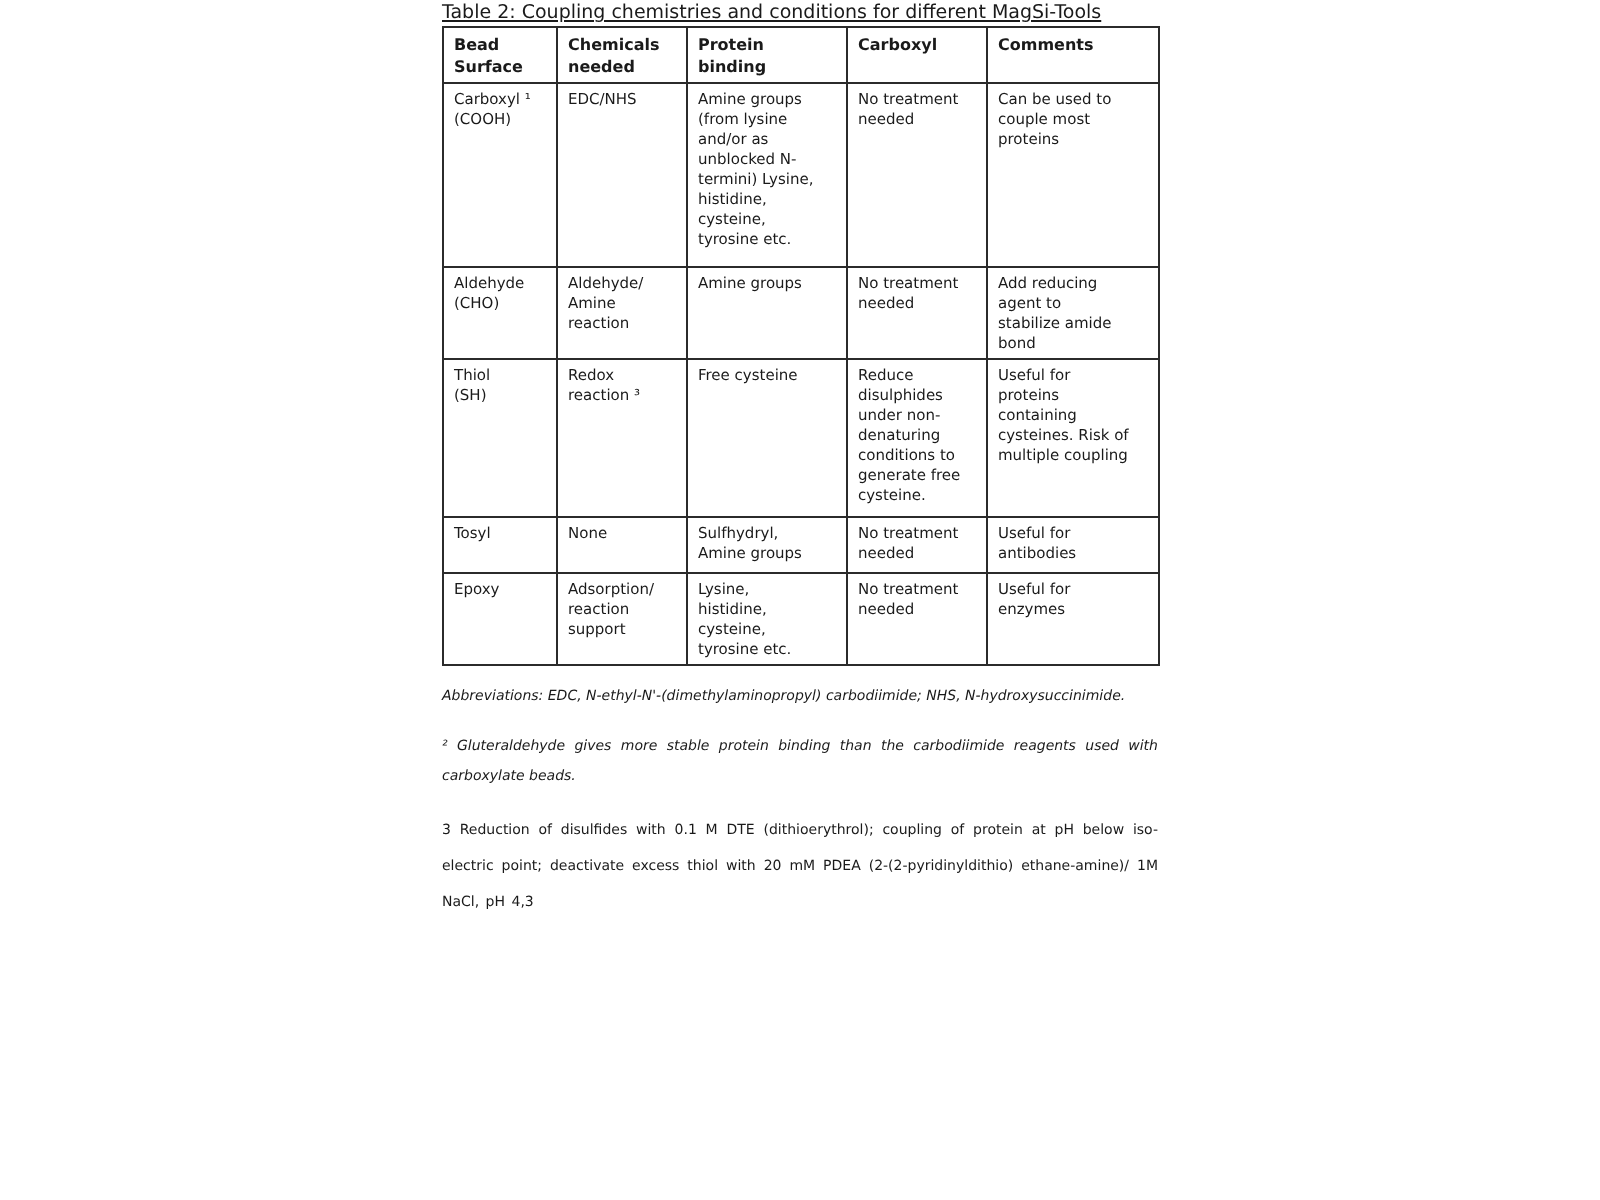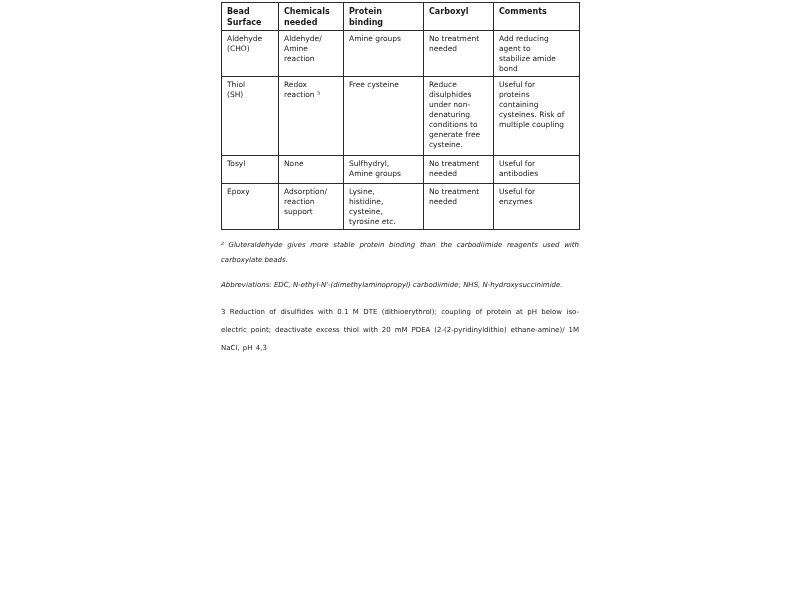--- a/index.html
+++ b/index.html
@@ -76,20 +76,21 @@
     margin-top: 8px;
     margin-bottom: 0;
     word-spacing: 1px;
   }
 </style>
 </head>
 <body>
 
 <div class="doc">
 
+  <div class="doc-title">Table 2: Coupling chemistries and conditions for different MagSi-Tools</div>
 
   <table class="magsi">
     <colgroup>
       <col class="c1">
         <col class="c2">
         <col class="c3">
         <col class="c4">
         <col class="c5">
     </colgroup>
     <thead>
@@ -98,20 +99,38 @@
 Surface</th>
         <th>Chemicals
 needed</th>
         <th>Protein
 binding</th>
         <th>Carboxyl</th>
         <th>Comments</th>
       </tr>
     </thead>
     <tbody>
+      <tr class="r1">
+        <td>Carboxyl ¹
+(COOH)</td>
+        <td>EDC/NHS</td>
+        <td>Amine groups
+(from lysine
+and/or as
+unblocked N-
+termini) Lysine,
+histidine,
+cysteine,
+tyrosine etc.</td>
+        <td>No treatment
+needed</td>
+        <td>Can be used to
+couple most
+proteins</td>
+      </tr>
       <tr class="r2">
         <td>Aldehyde
 (CHO)</td>
         <td>Aldehyde/
 Amine
 reaction</td>
         <td>Amine groups</td>
         <td>No treatment
 needed</td>
         <td>Add reducing
@@ -159,18 +178,18 @@
 tyrosine etc.</td>
         <td>No treatment
 needed</td>
         <td>Useful for
 enzymes</td>
       </tr>
     </tbody>
   </table>
 
   <div class="footnotes">
+    <p class="italic">Abbreviations: EDC, N-ethyl-N'-(dimethylaminopropyl) carbodiimide; NHS, N-hydroxysuccinimide.</p>
     <p class="italic">² Gluteraldehyde gives more stable protein binding than the carbodiimide reagents used with carboxylate beads.</p>
-    <p class="italic">Abbreviations: EDC, N-ethyl-N'-(dimethylaminopropyl) carbodiimide; NHS, N-hydroxysuccinimide.</p>
     <p class="note3">3 Reduction of disulfides with 0.1 M DTE (dithioerythrol); coupling of protein at pH below iso-electric point; deactivate excess thiol with 20 mM PDEA (2-(2-pyridinyldithio) ethane-amine)/ 1M NaCl, pH 4,3</p>
   </div>
 
 </div>
 
 </body></html>

